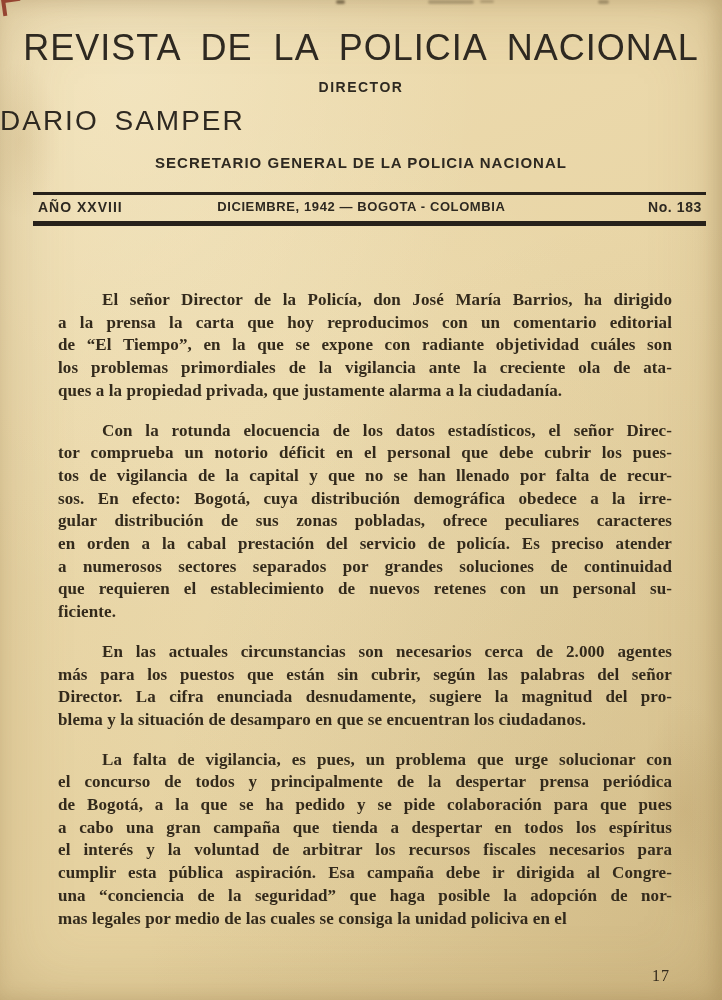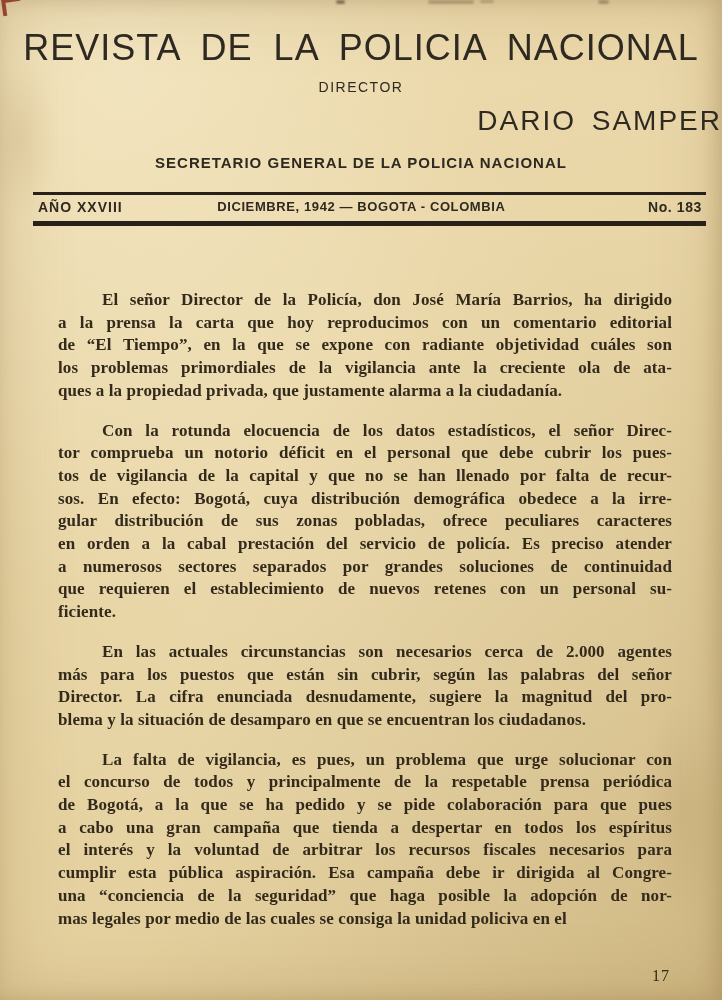--- a/index.html
+++ b/index.html
@@ -24,25 +24,25 @@
     position:absolute;top:3px;left:0;width:100%;
     text-align:center;white-space:nowrap;
     font-family:"Liberation Sans", sans-serif;
     font-size:36px;font-weight:400;
     letter-spacing:1px;word-spacing:10px;
     color:var(--ink-header,#2e2921);
   }
   .director-label{
     position:absolute;top:79px;left:0;width:100%;text-align:center;
     font-family:"Liberation Sans", sans-serif;
-    font-size:14px;font-weight:400;letter-spacing:1.5px;
+    font-size:14px;font-weight:700;letter-spacing:1.5px;
     color:var(--ink-header,#2e2921);
   }
   .director-name{
-    position:absolute;top:105px;left:0;width:100%;text-align:right;
+    position:absolute;top:105px;left:0;width:100%;text-align:left;
     font-family:"Liberation Sans", sans-serif;
     font-size:28px;font-weight:400;letter-spacing:2px;word-spacing:6px;
     color:var(--ink-header,#2e2921);
   }
   .director-role{
     position:absolute;top:154px;left:0;width:100%;text-align:center;
     font-family:"Liberation Sans", sans-serif;
     font-size:15px;font-weight:700;letter-spacing:1px;
     color:var(--ink-header,#2e2921);
   }
@@ -146,21 +146,21 @@
         <div class="line last">ficiente.</div>
       </div>
       <div class="para">
         <div class="line first">En las actuales circunstancias son necesarios cerca de 2.000 agentes</div>
         <div class="line">más para los puestos que están sin cubrir, según las palabras del señor</div>
         <div class="line">Director. La cifra enunciada desnudamente, sugiere la magnitud del pro-</div>
         <div class="line last">blema y la situación de desamparo en que se encuentran los ciudadanos.</div>
       </div>
       <div class="para">
         <div class="line first">La falta de vigilancia, es pues, un problema que urge solucionar con</div>
-        <div class="line">el concurso de todos y principalmente de la respetable prensa periódica</div>
+        <div class="line">el concurso de todos y principalmente de la despertar prensa periódica</div>
         <div class="line">de Bogotá, a la que se ha pedido y se pide colaboración para que pues</div>
         <div class="line">a cabo una gran campaña que tienda a despertar en todos los espíritus</div>
         <div class="line">el interés y la voluntad de arbitrar los recursos fiscales necesarios para</div>
         <div class="line">cumplir esta pública aspiración. Esa campaña debe ir dirigida al Congre-</div>
         <div class="line">una “conciencia de la seguridad” que haga posible la adopción de nor-</div>
         <div class="line last">mas legales por medio de las cuales se consiga la unidad policiva en el</div>
       </div>
     </main>
 
   <div class="page-number">17</div>

